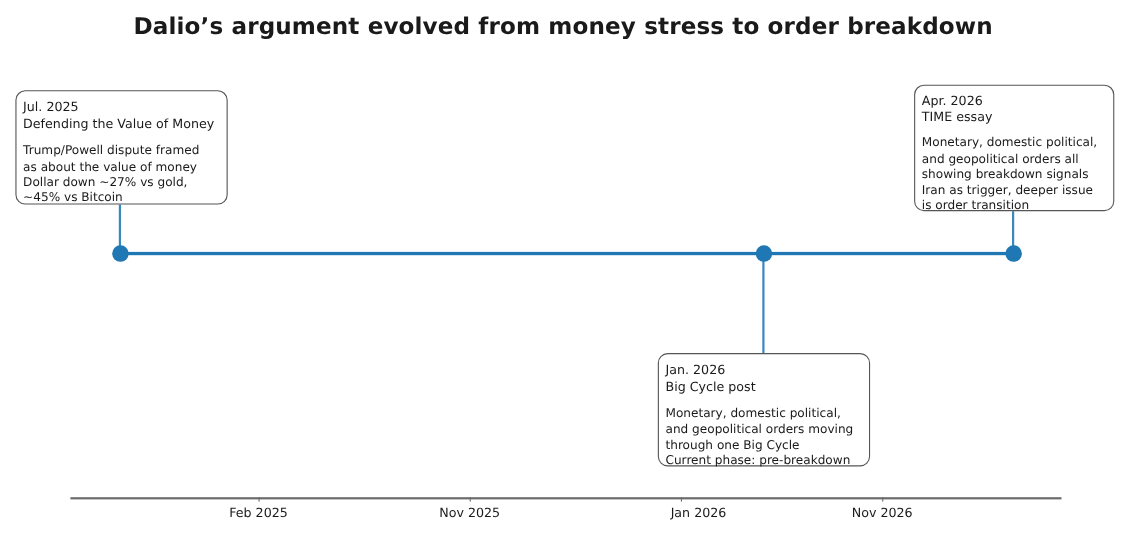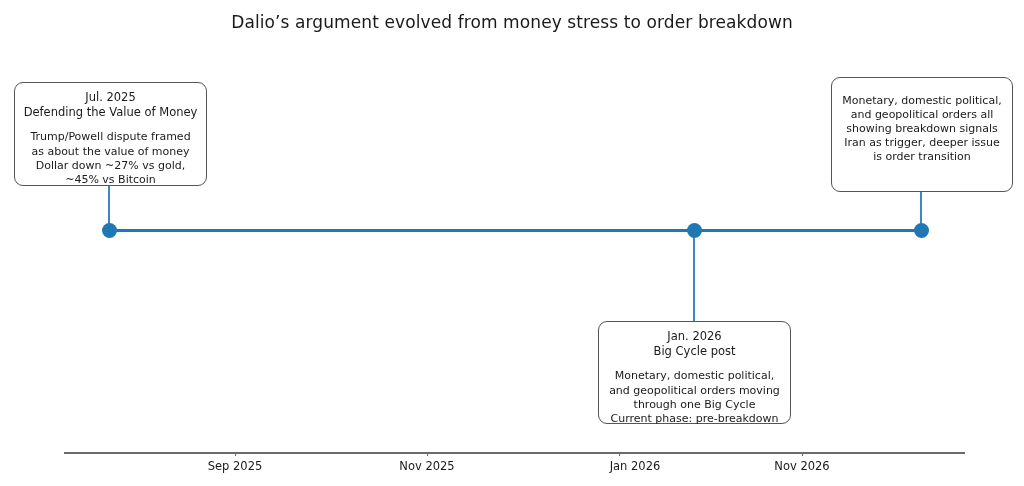--- a/index.html
+++ b/index.html
@@ -14,23 +14,23 @@
     background: #ffffff;
     font-family: "DejaVu Sans", sans-serif;
     overflow: hidden;
   }
   #chart-title {
     position: absolute;
     top: 12px;
     left: 0;
     width: 1024px;
     text-align: center;
-    font-size: 17px;
+    font-size: 21px;
     color: #1a1a1a;
-    font-weight: 400;
+    font-weight: 700;
     letter-spacing: 0.1px;
   }
 
   
   .spine {
     position: absolute;
     height: 3px;
     background: #1f77b4;
     left: 109px;
     top: 229px;
@@ -51,21 +51,20 @@
     background: #3b88bd;
   }
 
   
   .anno {
     position: absolute;
     box-sizing: border-box;
     border: 1.2px solid #555555;
     border-radius: 9px;
     background: #ffffff;
-    text-align: center;
     color: #1a1a1a;
     padding: 7px 6px 8px 6px;
     line-height: 1.28;
   }
   .anno .hdr {
     font-size: 11.5px;
     white-space: pre-line;
   }
   .anno .gap {
     height: 11px;
@@ -131,33 +130,35 @@
     <div class="hdr">Jan. 2026
 Big Cycle post</div>
     <div class="gap"></div>
     <div class="body">Monetary, domestic political,
 and geopolitical orders moving
 through one Big Cycle
 Current phase: pre-breakdown</div>
   </div>
 
   <div class="anno" style="left:831px; top:77px; width:182px; height:115px; padding-top:6px;">
+    <div class="hdr">Apr. 2026
+TIME essay</div>
     <div class="gap" style="height:10px;"></div>
     <div class="body">Monetary, domestic political,
 and geopolitical orders all
 showing breakdown signals
 Iran as trigger, deeper issue
 is order transition</div>
   </div>
 
   <div class="axis-line"></div>
 
   <div class="tick" style="left:235px;"></div>
   <div class="tick" style="left:427px;"></div>
   <div class="tick" style="left:619px;"></div>
   <div class="tick" style="left:802px;"></div>
 
-  <div class="tick-label" style="left:235px;">Sep 2025</div>
+  <div class="tick-label" style="left:235px;">Feb 2025</div>
   <div class="tick-label" style="left:427px;">Nov 2025</div>
   <div class="tick-label" style="left:619px;padding-left:32px;">Jan 2026</div>
   <div class="tick-label" style="left:802px;">Nov 2026</div>
 
 </div>
 
 </body></html>

